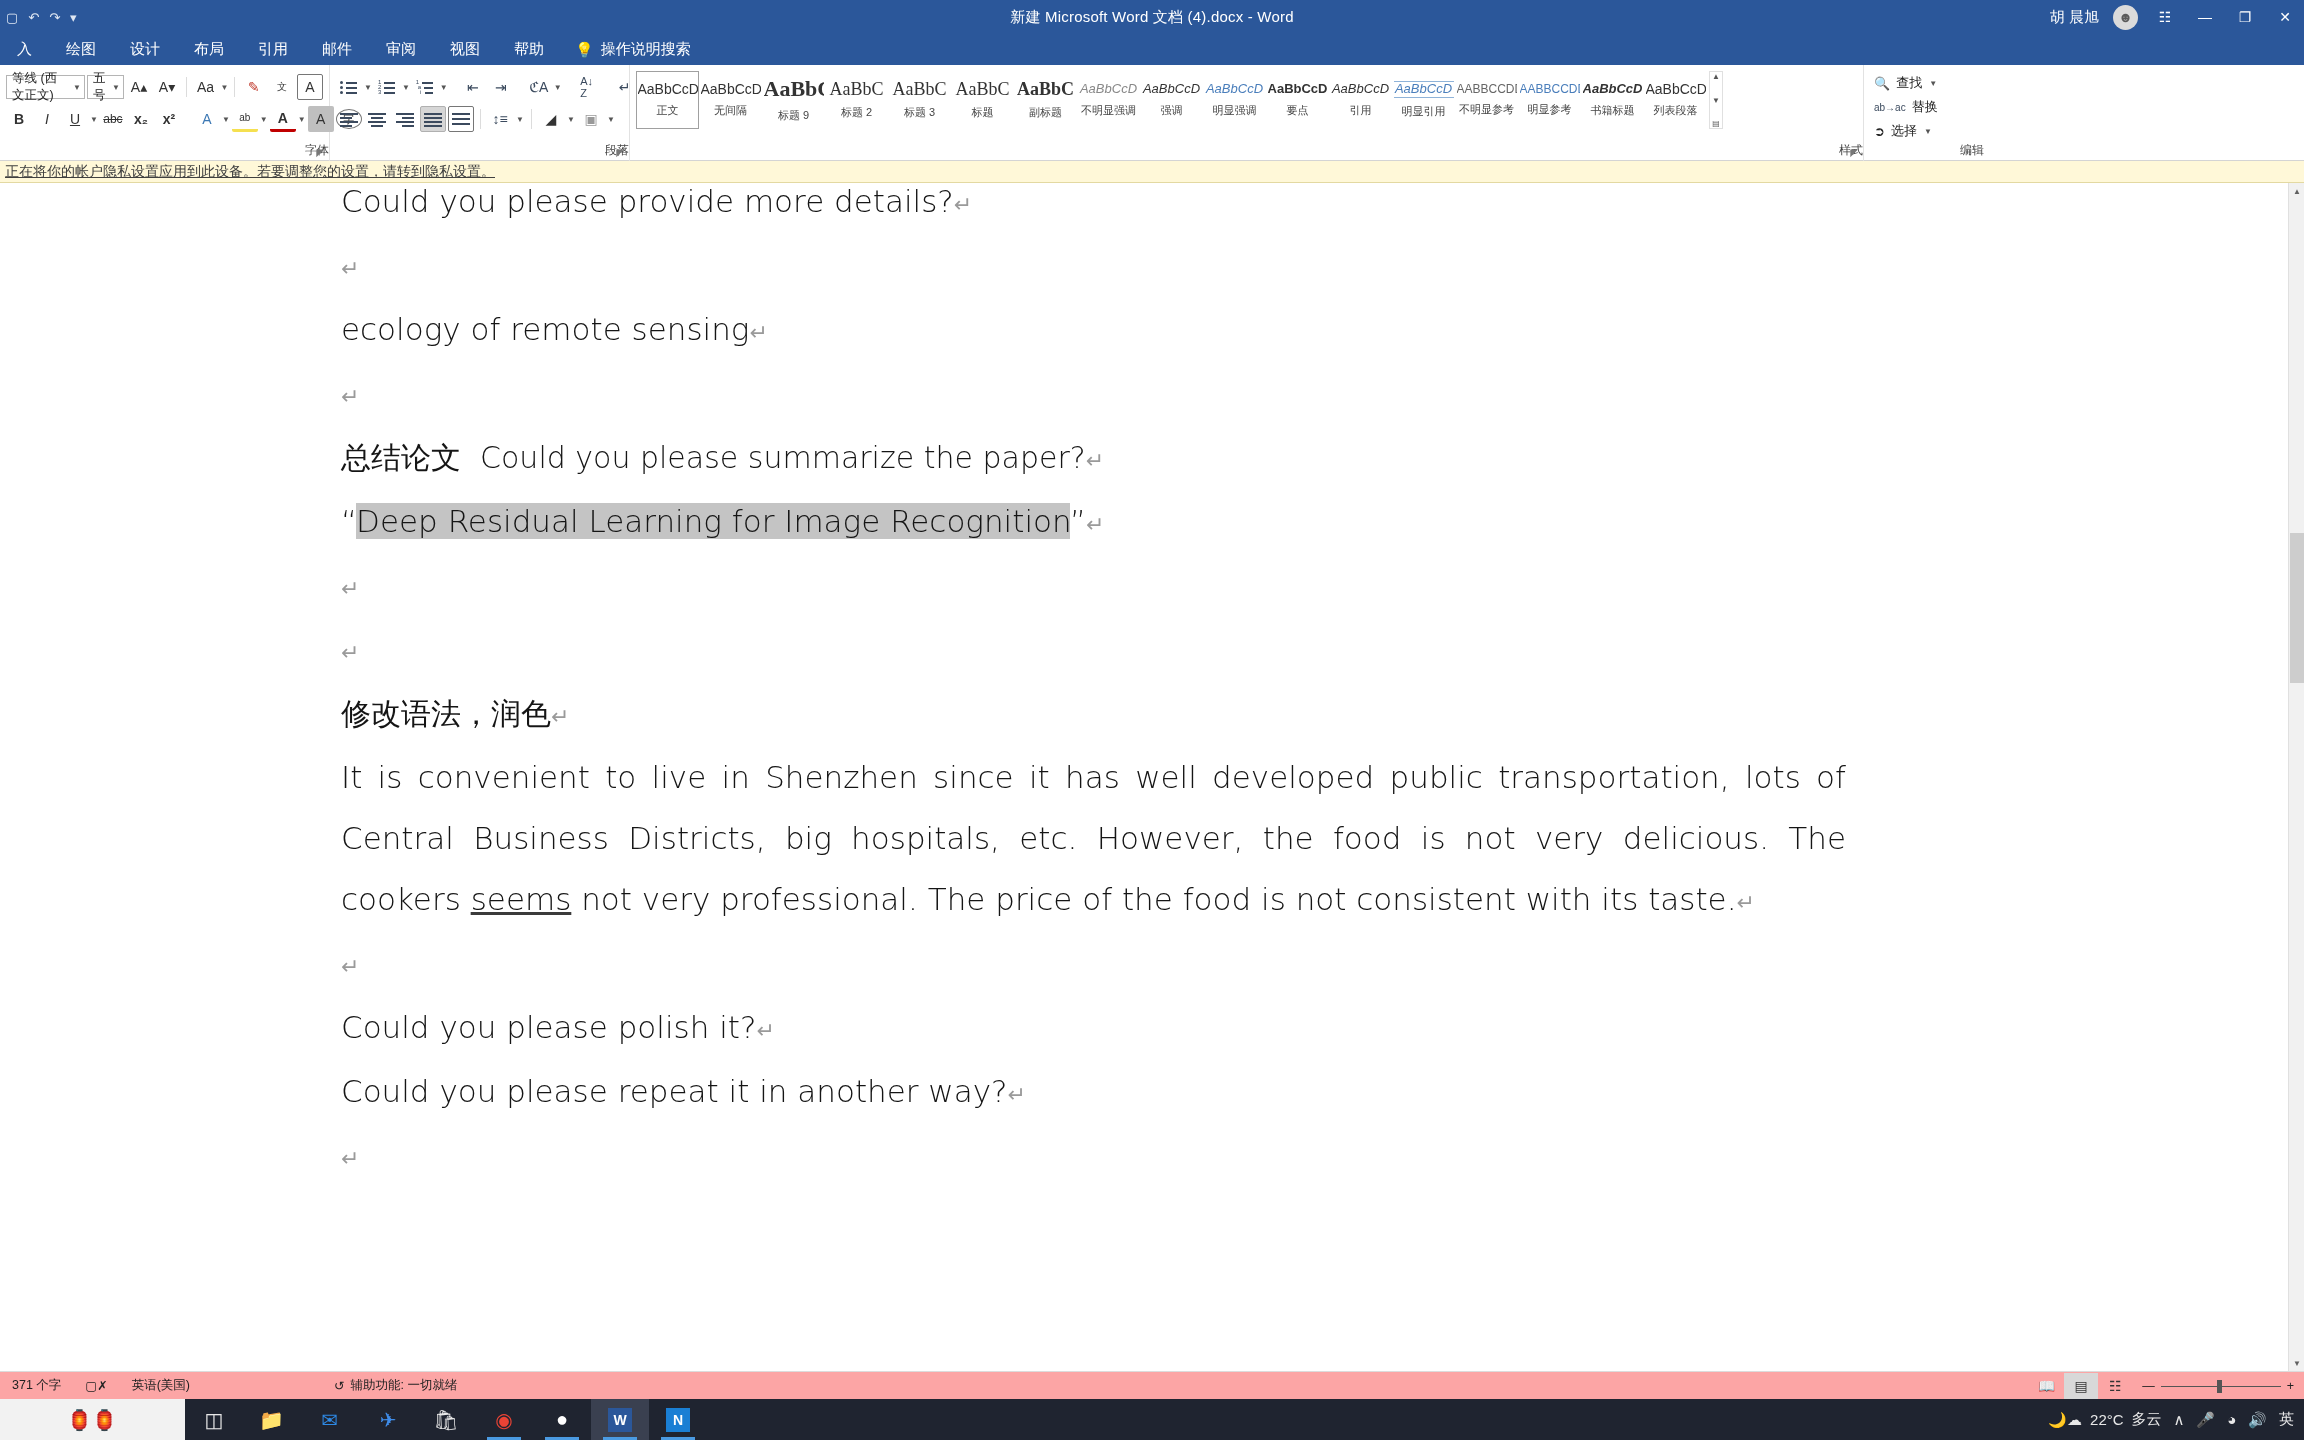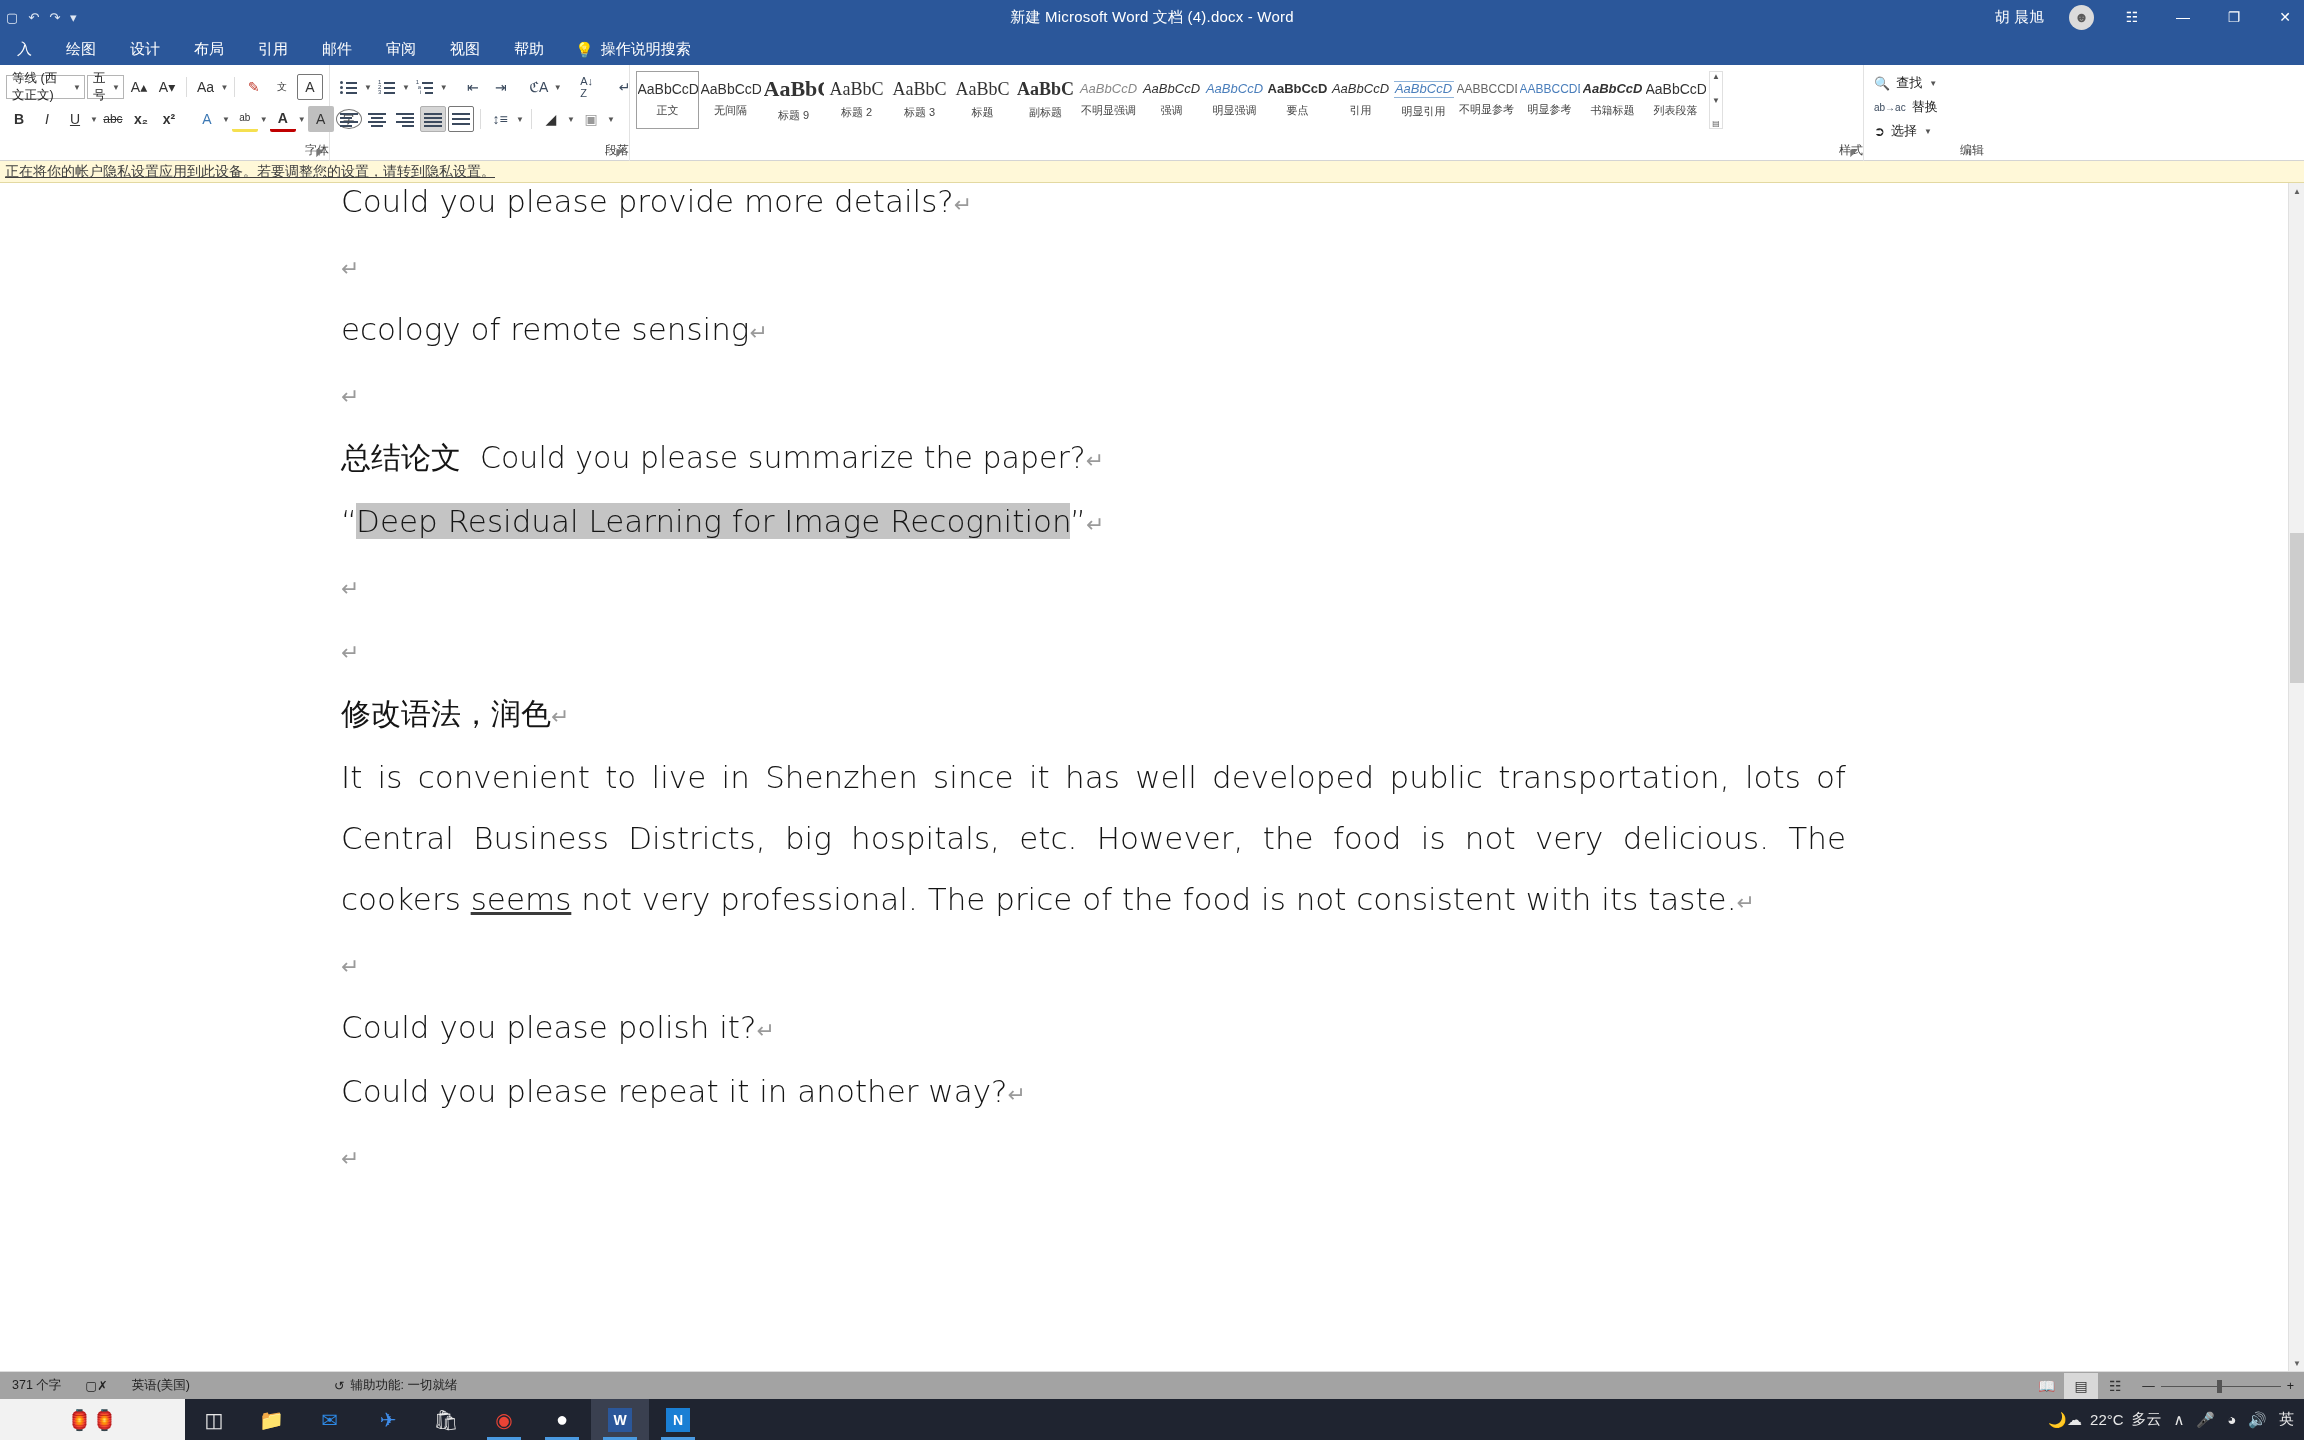--- a/index.html
+++ b/index.html
@@ -21,21 +21,21 @@
     display: flex; align-items: center; gap: 10px;
     font-size: 13px; color: #dfe7f3;
   }
   .title-text {
     position: absolute; left: 0; top: 0; width: 2304px; height: 34px;
     display: flex; align-items: center; justify-content: center;
     font-size: 15px; letter-spacing: .2px;
   }
   .titlebar-right {
     position: absolute; right: 6px; top: 0; height: 34px;
-    display: flex; align-items: center; gap: 25px;
+    display: flex; align-items: center; gap: 14px;
     font-size: 15px;
   }
   .user-name { font-size: 15px; }
   .avatar {
     width: 25px; height: 25px; border-radius: 50%;
     background: #dbdbdb; color: #5a5a5a;
     display: flex; align-items: center; justify-content: center;
     font-size: 14px;
   }
   .winbtn { width: 26px; text-align: center; font-size: 14px; color: #fff; }
@@ -147,21 +147,21 @@
   .vscroll {
     position: absolute; top: 183px; right: 0; width: 16px; height: 1188px;
     background: #f1f1f1; border-left: 1px solid #e0e0e0;
   }
   .vscroll .arrow { width: 16px; height: 16px; display: flex; align-items: center; justify-content: center; font-size: 8px; color: #606060; }
   .vscroll .thumb { position: absolute; top: 350px; left: 1px; width: 14px; height: 150px; background: #cdcdcd; }
 
   
   .statusbar {
     position: absolute; top: 1371px; left: 0; width: 2304px; height: 28px;
-    background: #a3a3a3; border-top: 1px solid #dcdcdc;
+    background: #fca5a5; border-top: 1px solid #dcdcdc;
     display: flex; align-items: center; font-size: 12.5px; color: #222;
   }
   .sb-item { padding: 0 12px; display: flex; align-items: center; gap: 6px; white-space: nowrap; }
   .statusbar-right { position: absolute; right: 0; top: 0; height: 28px; display: flex; align-items: center; }
   .view-btn { width: 34px; height: 26px; display:flex; align-items:center; justify-content:center; font-size: 14px; color:#333; }
   .view-btn.active { background: #d8d8d8; }
   .zoom-slider { display: flex; align-items: center; gap: 6px; padding: 0 10px; }
   .zoom-track { width: 120px; height: 1px; background: #555; position: relative; }
   .zoom-knob { position: absolute; left: 56px; top: -6px; width: 5px; height: 13px; background: #555; }
 

